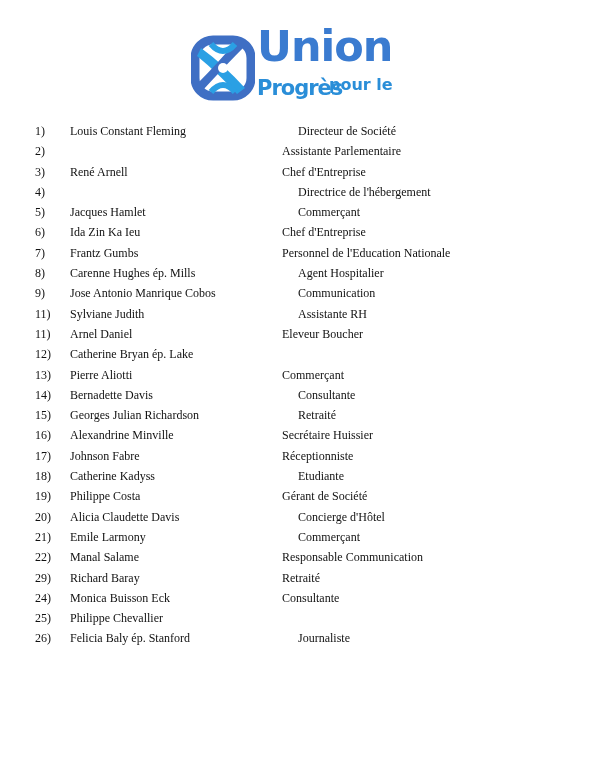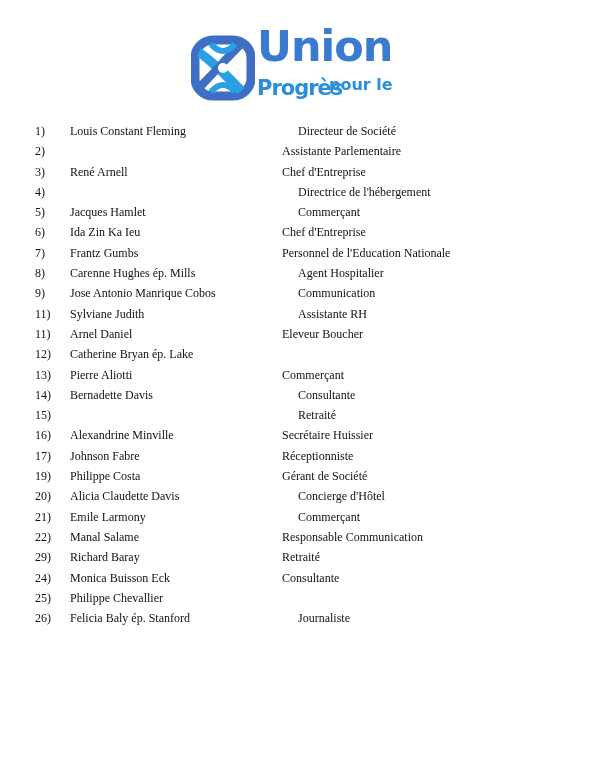--- a/index.html
+++ b/index.html
@@ -96,31 +96,37 @@
       <span class="name">Pierre Aliotti</span>
       <span class="prof">Commerçant</span>
     </div>
     <div class="row">
       <span class="num">14)</span>
       <span class="name">Bernadette Davis</span>
       <span class="prof indent">Consultante</span>
     </div>
     <div class="row">
       <span class="num">15)</span>
+      <span class="name">Georges Julian Richardson</span>
       <span class="prof indent">Retraité</span>
     </div>
     <div class="row">
       <span class="num">16)</span>
       <span class="name">Alexandrine Minville</span>
       <span class="prof">Secrétaire Huissier</span>
     </div>
     <div class="row">
       <span class="num">17)</span>
       <span class="name">Johnson Fabre</span>
       <span class="prof">Réceptionniste</span>
+    </div>
+    <div class="row">
+      <span class="num">18)</span>
+      <span class="name">Catherine Kadyss</span>
+      <span class="prof indent">Etudiante</span>
     </div>
     <div class="row">
       <span class="num">19)</span>
       <span class="name">Philippe Costa</span>
       <span class="prof">Gérant de Société</span>
     </div>
     <div class="row">
       <span class="num">20)</span>
       <span class="name">Alicia Claudette Davis</span>
       <span class="prof indent">Concierge d'Hôtel</span>

